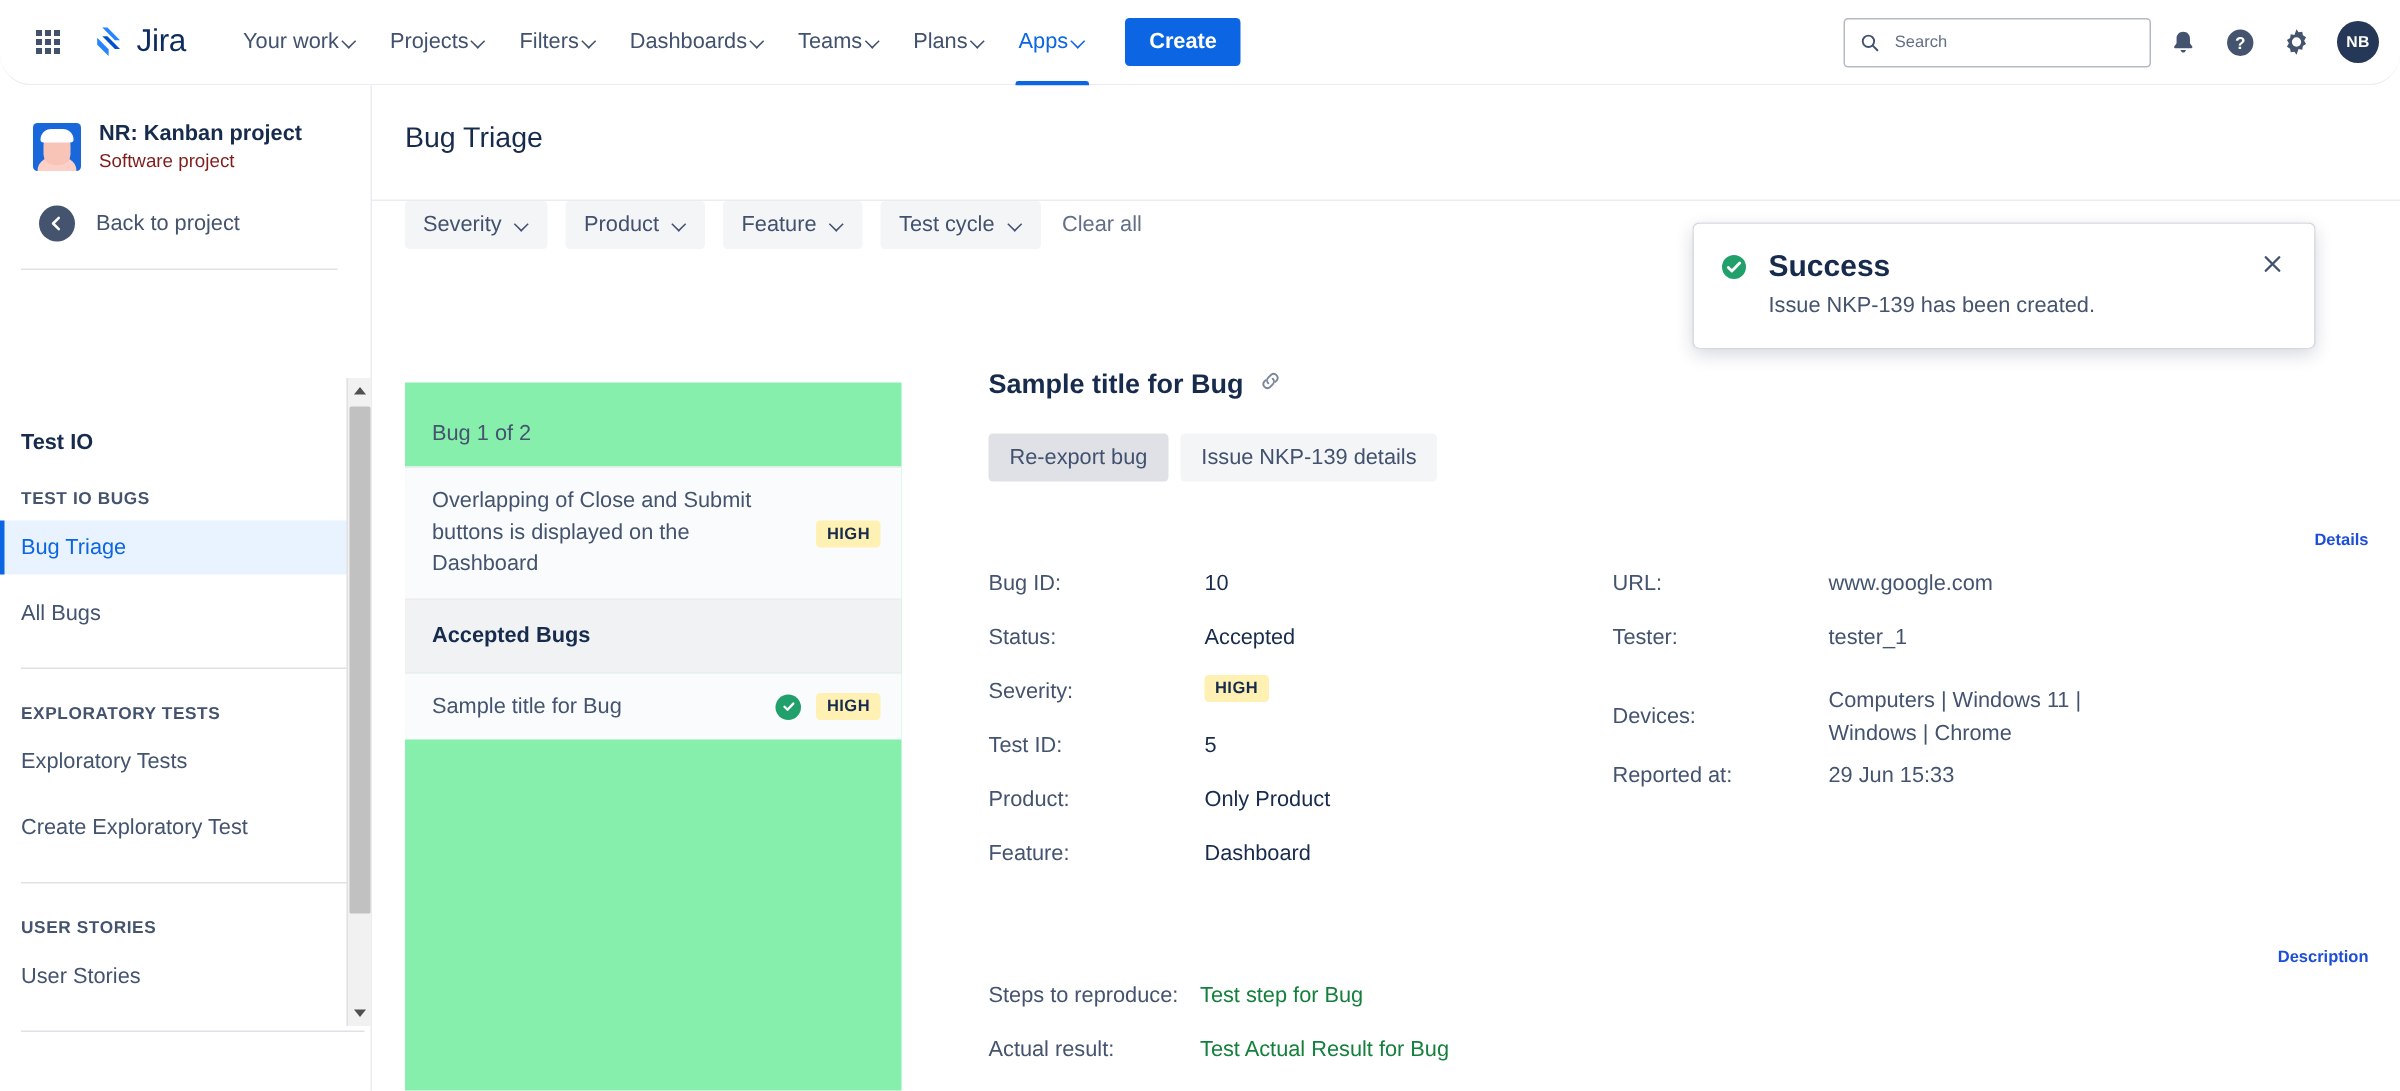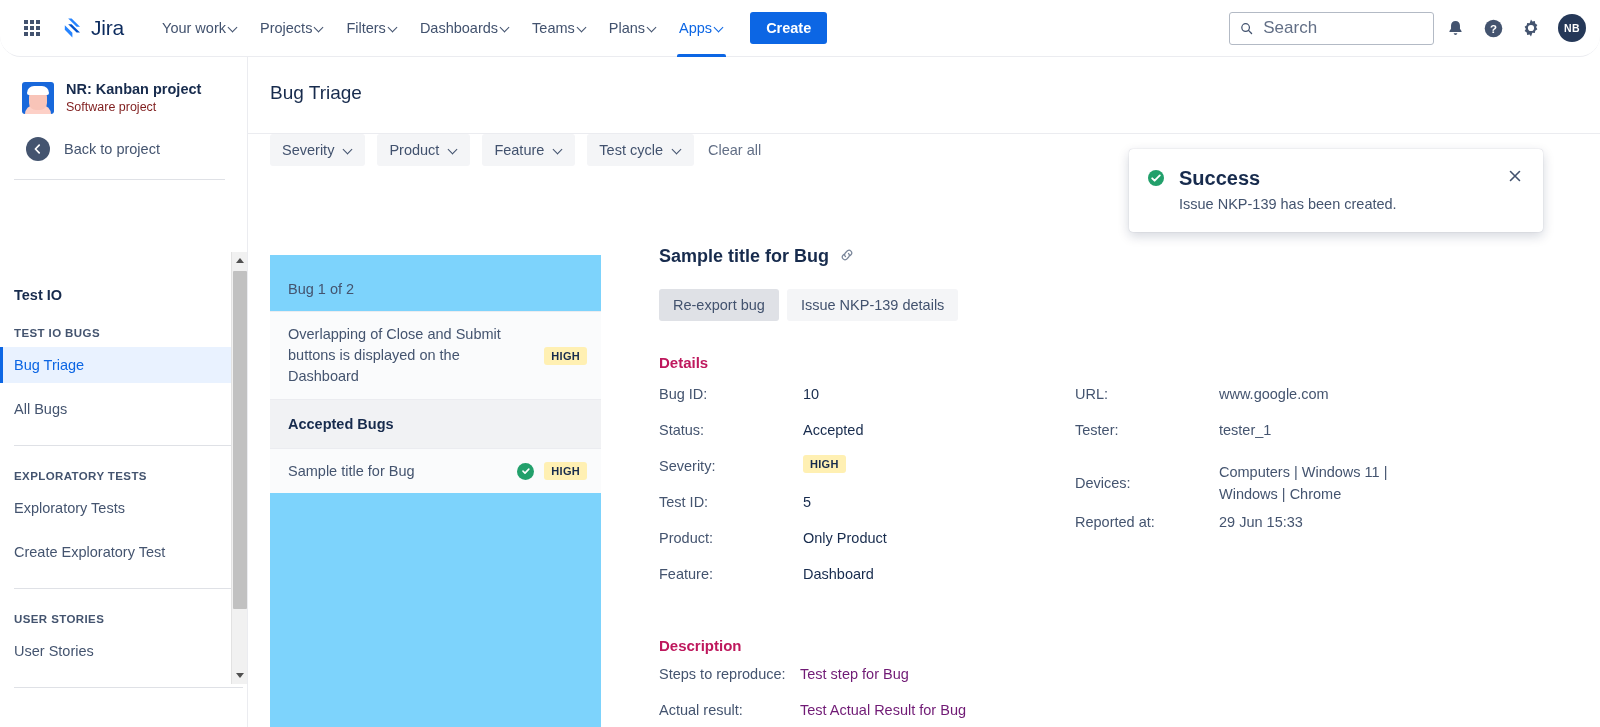--- a/index.html
+++ b/index.html
@@ -56,21 +56,21 @@
     border: none; border-radius: 3px; cursor: pointer;
   }
 
   .nav-right { margin-left: auto; display: flex; align-items: center; gap: 4px; padding-right: 14px; }
   .searchbox {
     width: 205px; height: 33px; border: 1px solid #b3bac5; border-radius: 3px;
     display: flex; align-items: center; padding: 0 10px; gap: 8px; background: #fff;
     cursor: text;
   }
   .searchbox input {
-    border: none; outline: none; font-size: 17px; color: #42526E;
+    border: none; outline: none; font-size: 11px; color: #42526E;
     font-family: "Liberation Sans", sans-serif; width: 100%; background: transparent;
   }
   .searchbox input::placeholder { color: #626F86; }
   .icon-btn {
     width: 34px; height: 34px; border-radius: 50%;
     display: flex; align-items: center; justify-content: center; cursor: pointer;
   }
   .avatar {
     width: 28px; height: 28px; border-radius: 50%;
     background: #253858; color: #fff; font-size: 10.5px; font-weight: 700;
@@ -161,21 +161,21 @@
     font-size: 14.5px; color: #42526E; cursor: pointer;
     font-family: "Liberation Sans", sans-serif;
   }
   .clear-all { font-size: 14.5px; color: #626F86; cursor: pointer; margin-left: 2px; }
 
   .content { position: absolute; left: 0; top: 143px; width: 1352px; height: 527px; }
 
   
   .list-panel {
     position: absolute; left: 22px; top: 55px; width: 331px; height: 472px;
-    background: #7dd3fc;
+    background: #86efac;
   }
   .list-count { font-size: 14.5px; color: #44546F; padding: 26px 0 0 18px; }
   .list-card {
     margin-top: 14px; background: #FAFBFC; border-top: 1px solid #EBECF0; border-bottom: 1px solid #EBECF0;
     padding: 12px 14px 12px 18px; display: flex; align-items: center; gap: 10px; cursor: pointer;
     min-height: 58px;
   }
   .list-card .txt { font-size: 14.5px; color: #44546F; line-height: 21px; flex: 1; }
   .list-group {
     background: #F1F2F4; padding: 16px 14px 16px 18px;
@@ -202,34 +202,34 @@
   .detail-title { display: flex; align-items: center; gap: 10px; }
   .detail-title h2 { margin: 0; font-size: 18px; font-weight: 600; color: #172B4D; }
   .detail-actions { display: flex; gap: 8px; margin-top: 22px; }
   .pill {
     height: 32px; padding: 0 14px; border: none; border-radius: 3px; background: #F4F5F7;
     font-size: 14.5px; color: #42526E; cursor: pointer; font-family: "Liberation Sans", sans-serif;
     display: flex; align-items: center;
   }
   .pill.active { background: #DFE1E6; }
 
-  .sec-h { font-size: 15px; font-weight: 700; color: #be185d; margin-top: 33px; }
+  .sec-h { font-size: 11px; font-weight: 700; color: #1d4ed8; margin-top: 33px; text-align: right; }
 
   .kv-cols { display: flex; margin-top: 12px; }
   .kv-col { width: 416px; }
   .kv-col.right { margin-left: 0; }
   .kv { display: flex; align-items: flex-start; min-height: 36px; }
   .kv .k { width: 144px; font-size: 14.5px; color: #44546F; line-height: 22px; flex: 0 0 144px; }
   .kv .v { font-size: 14.5px; color: #44546F; line-height: 22px; }
   .kv .v.dark { color: #172B4D; }
 
   .desc-list { margin-top: 12px; }
   .desc-row { display: flex; align-items: baseline; min-height: 36px; }
   .desc-row .k { width: 141px; font-size: 14.5px; color: #44546F; flex: 0 0 141px; }
-  .desc-row .v { font-size: 14.5px; color: #701a75; }
+  .desc-row .v { font-size: 14.5px; color: #15803d; }
 
   
   .toast {
     position: absolute; left: 1129px; top: 149px; width: 414px; min-height: 78px;
     background: #ffffff; border-radius: 4px;
     box-shadow: 0 4px 12px rgba(9,30,66,0.18), 0 0 1px rgba(9,30,66,0.28);
     display: flex; padding: 18px 16px 18px 18px; gap: 14px;
   }
   .toast-icon { width: 18px; height: 18px; flex: 0 0 18px; margin-top: 2px; }
   .toast-body { flex: 1; }

